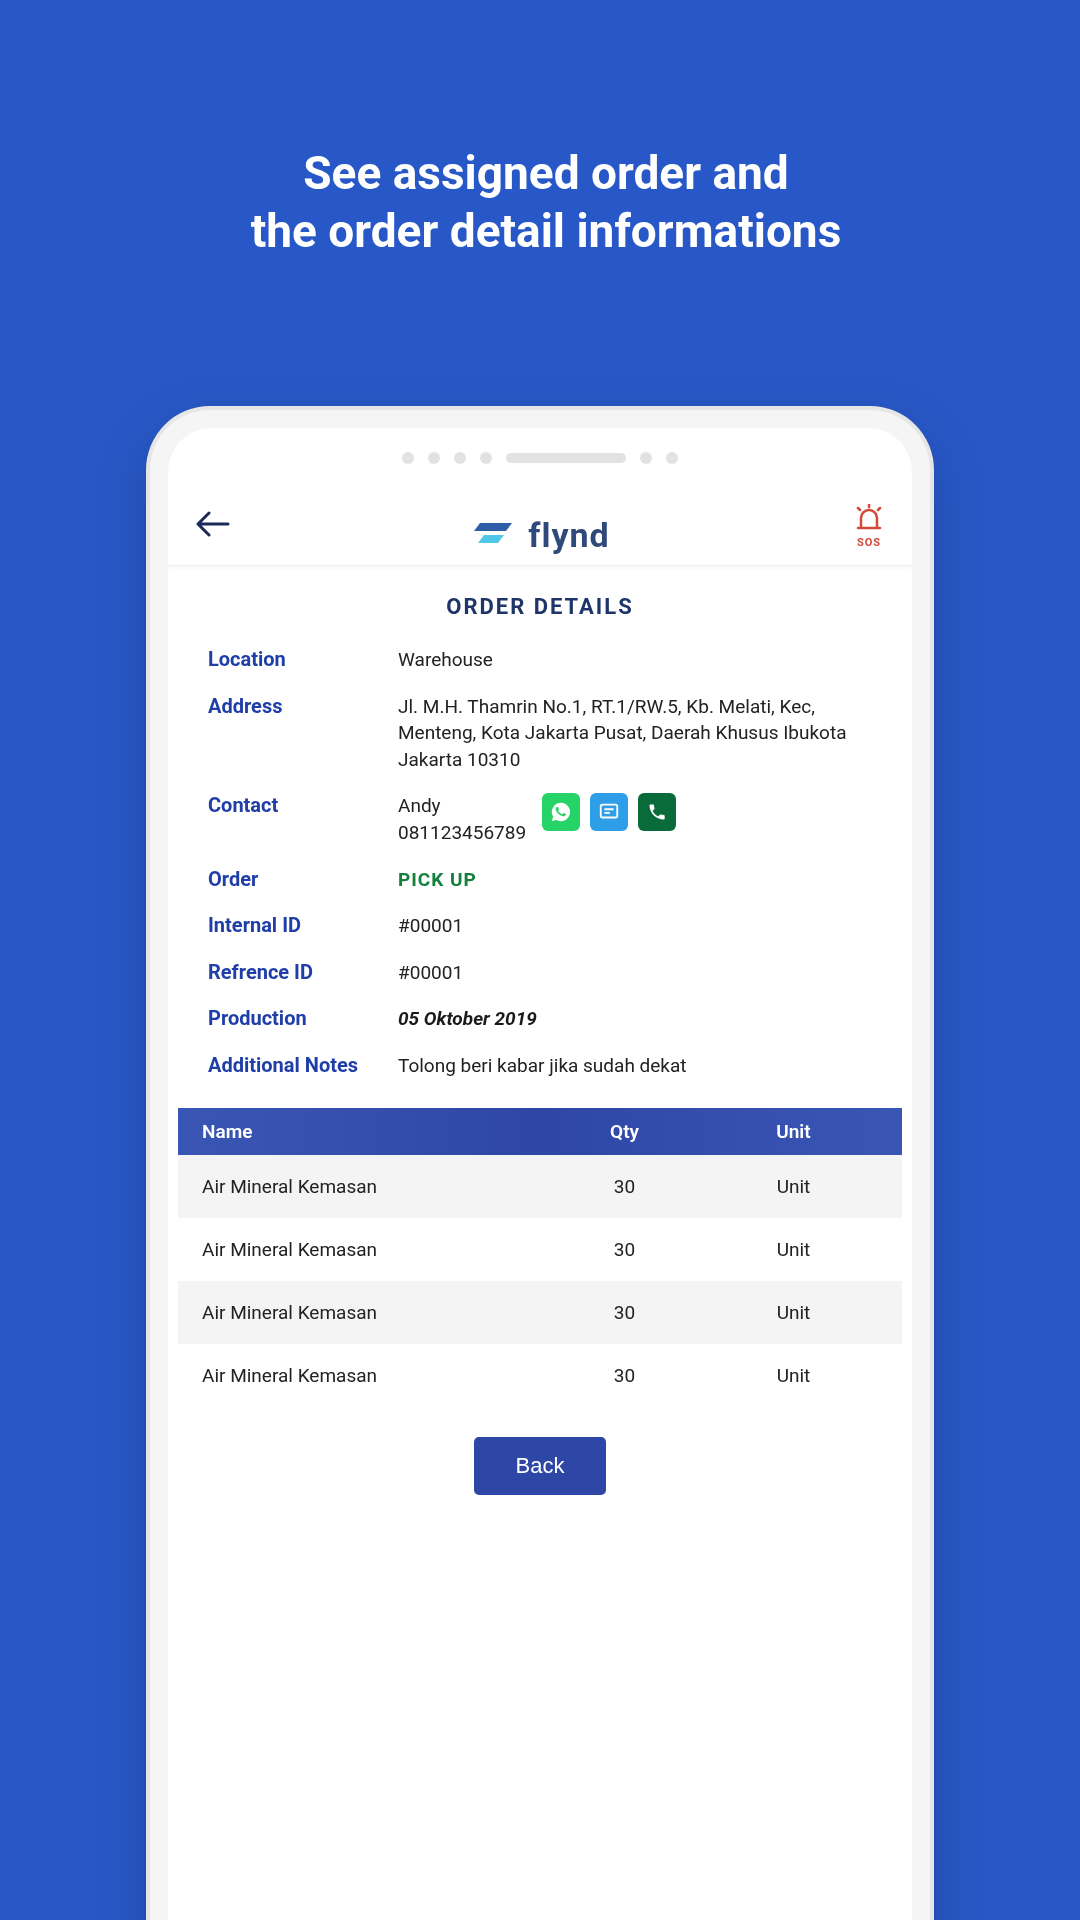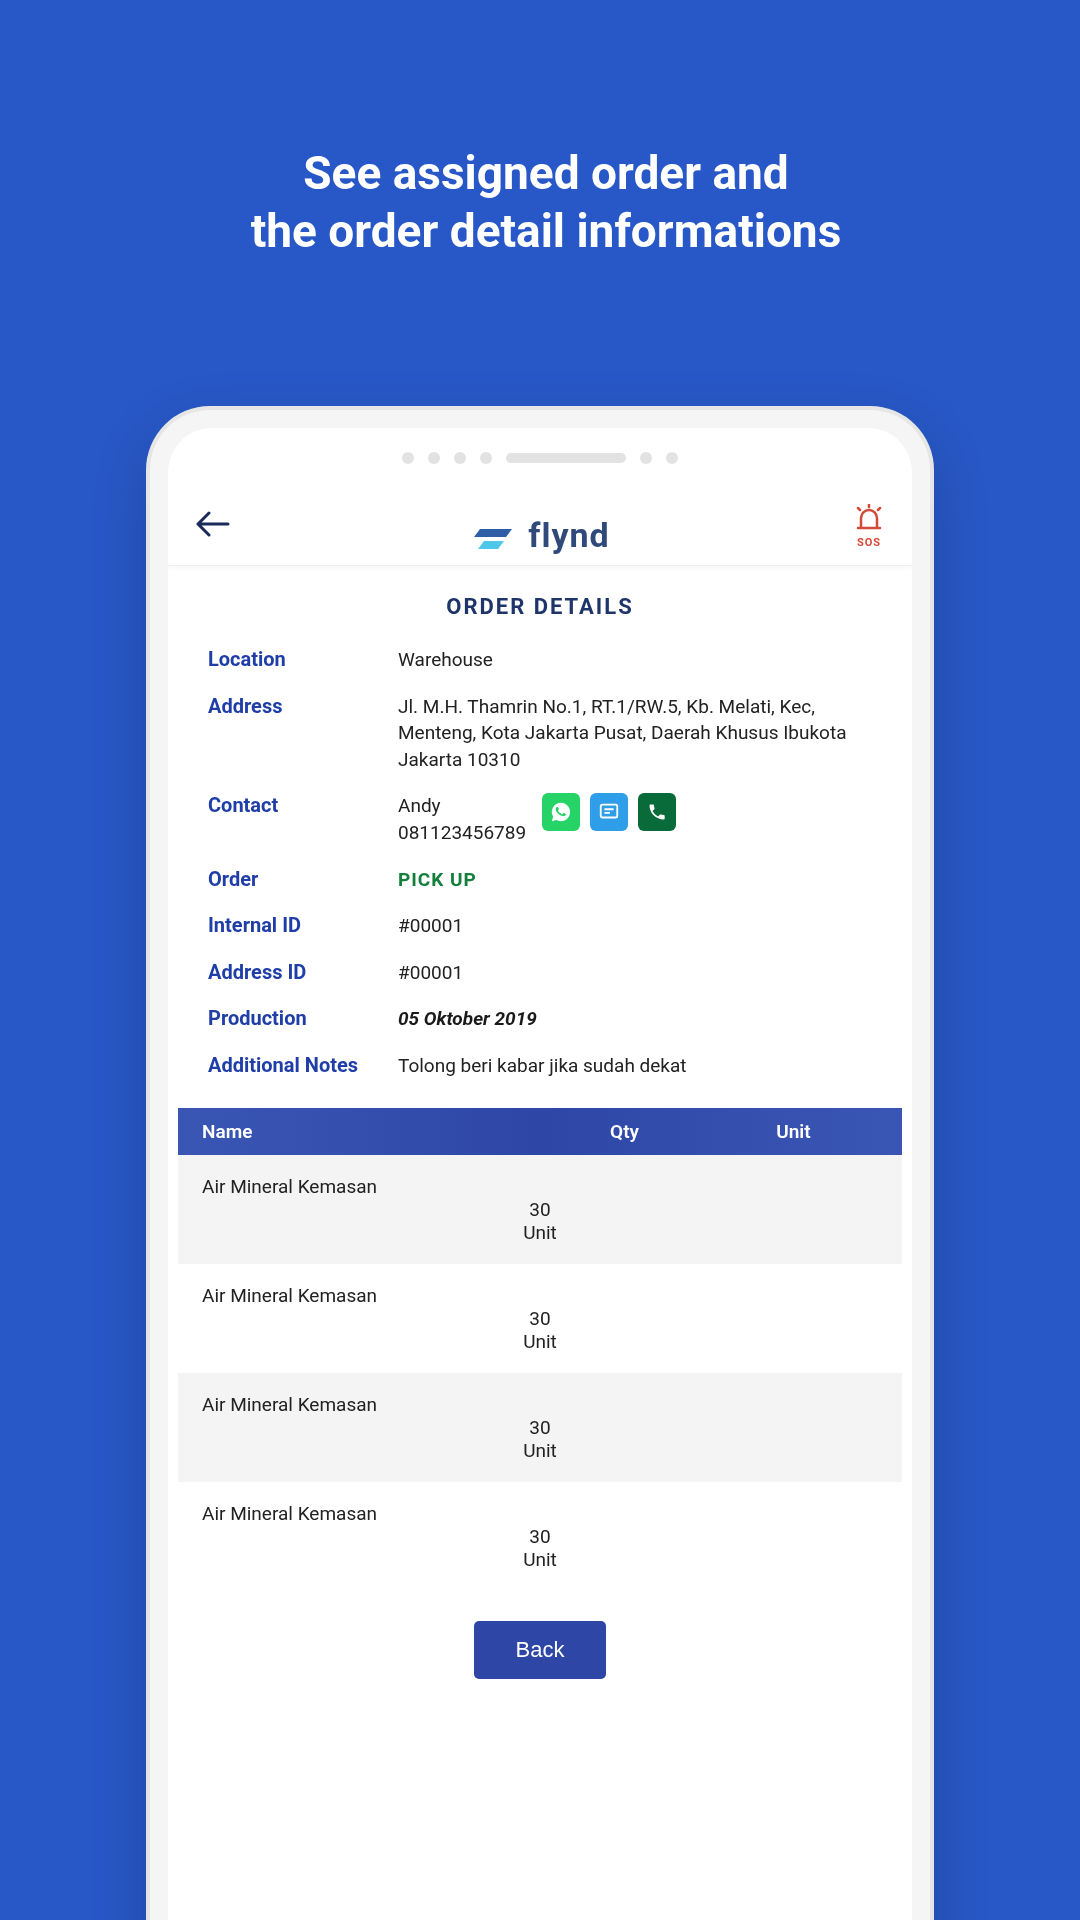--- a/index.html
+++ b/index.html
@@ -60,21 +60,21 @@
   .app-header {
     height: 78px;
     display: flex;
     align-items: center;
     justify-content: space-between;
     padding: 0 28px;
     border-bottom: 1px solid #eee;
     box-shadow: 0 2px 4px rgba(0,0,0,0.04);
   }
   .back-arrow { color: #1a2b5a; font-size: 30px; cursor: pointer; }
-  .brand { display: flex; align-items: flex-end; gap: 10px; margin-top: 16px; }
+  .brand { display: flex; align-items: flex-start; gap: 10px; margin-top: 16px; }
   .brand-logo { width: 44px; height: 34px; position: relative; }
   .brand-text { font-size: 34px; font-weight: 700; color: #2f4a7a; letter-spacing: 1px; }
   .sos { display: flex; flex-direction: column; align-items: center; gap: 2px; cursor: pointer; }
   .sos-text { font-size: 11px; color: #d24a3a; font-weight: 700; letter-spacing: 1px; }
   .screen-title {
     text-align: center;
     color: #1f3569;
     font-weight: 700;
     letter-spacing: 2px;
     font-size: 22px;
@@ -113,21 +113,20 @@
     font-size: 19px;
   }
   .col-name { flex: 2; }
   .col-qty { flex: 1; text-align: center; }
   .col-unit { flex: 1; text-align: center; }
   .items-row {
     display: flex;
     padding: 20px 24px;
     font-size: 19px;
     color: #222;
-    flex-direction: column;
   }
   .items-row:nth-child(odd) { background: #f4f4f4; }
   .back-btn {
     margin: 30px auto 0;
     display: block;
     background: #2e47a6;
     color: #fff;
     border: none;
     border-radius: 5px;
     padding: 16px 42px;
@@ -224,21 +223,21 @@
       </div>
       <div class="row">
         <div class="row-label">Order</div>
         <div class="row-value pickup">PICK UP</div>
       </div>
       <div class="row">
         <div class="row-label">Internal ID</div>
         <div class="row-value">#00001</div>
       </div>
       <div class="row">
-        <div class="row-label">Address ID</div>
+        <div class="row-label">Refrence ID</div>
         <div class="row-value">#00001</div>
       </div>
       <div class="row">
         <div class="row-label">Production</div>
         <div class="row-value bold italic">05 Oktober 2019</div>
       </div>
       <div class="row">
         <div class="row-label">Additional Notes</div>
         <div class="row-value">Tolong beri kabar jika sudah dekat</div>
       </div>

